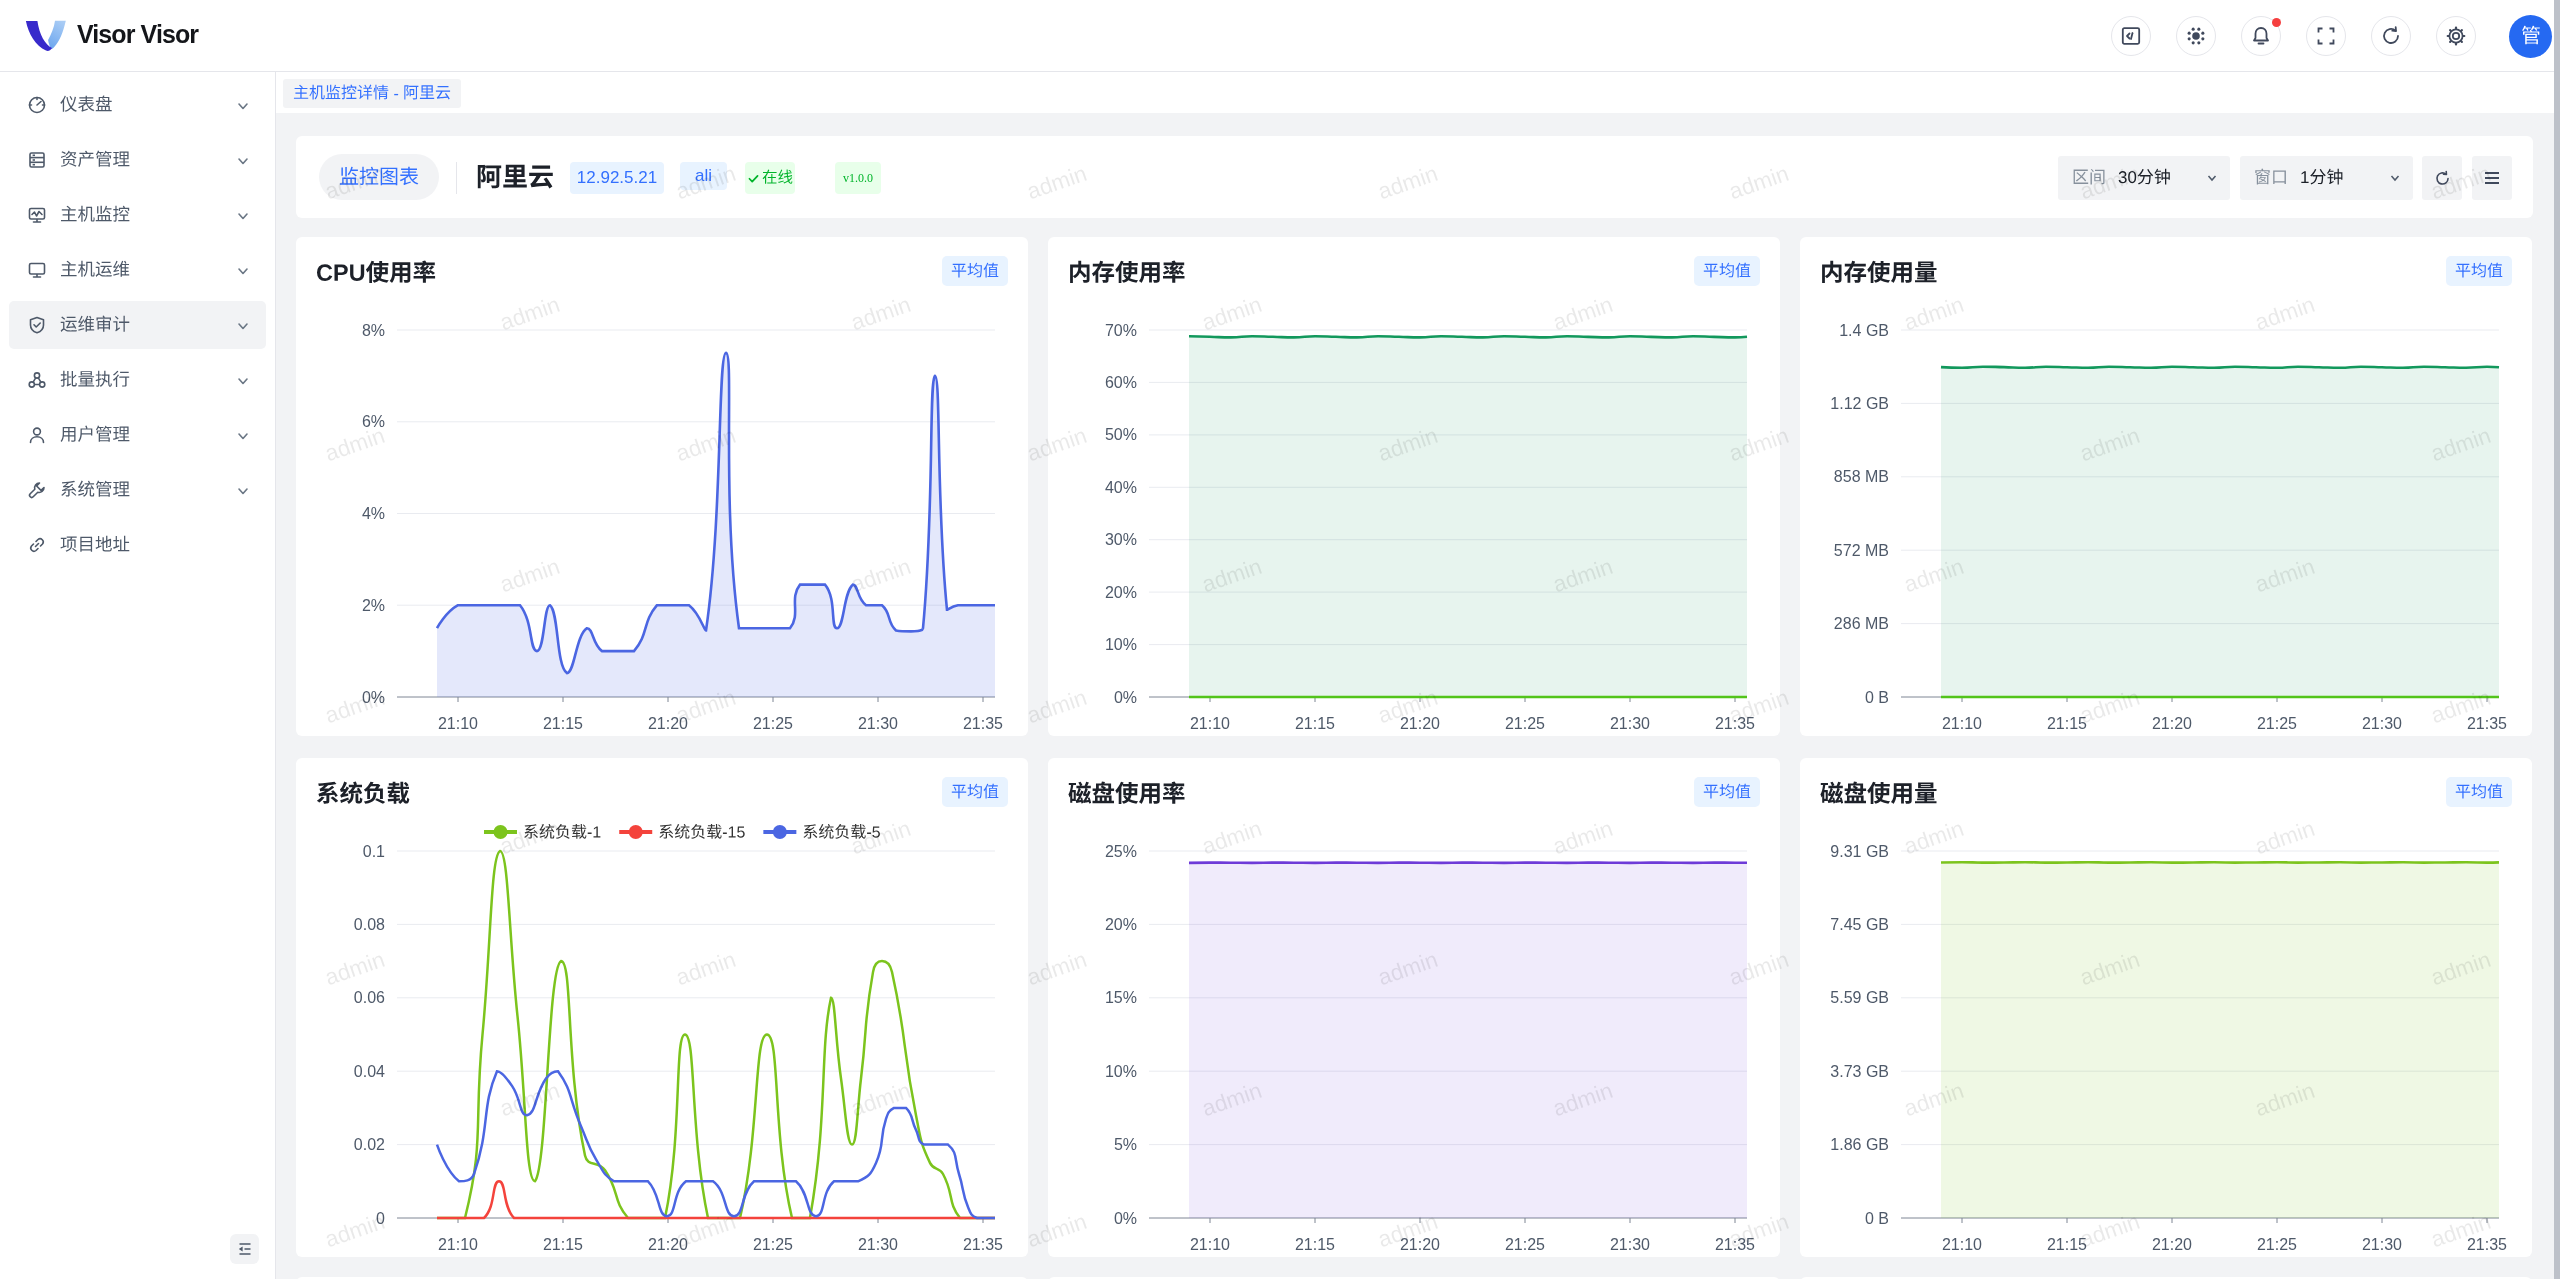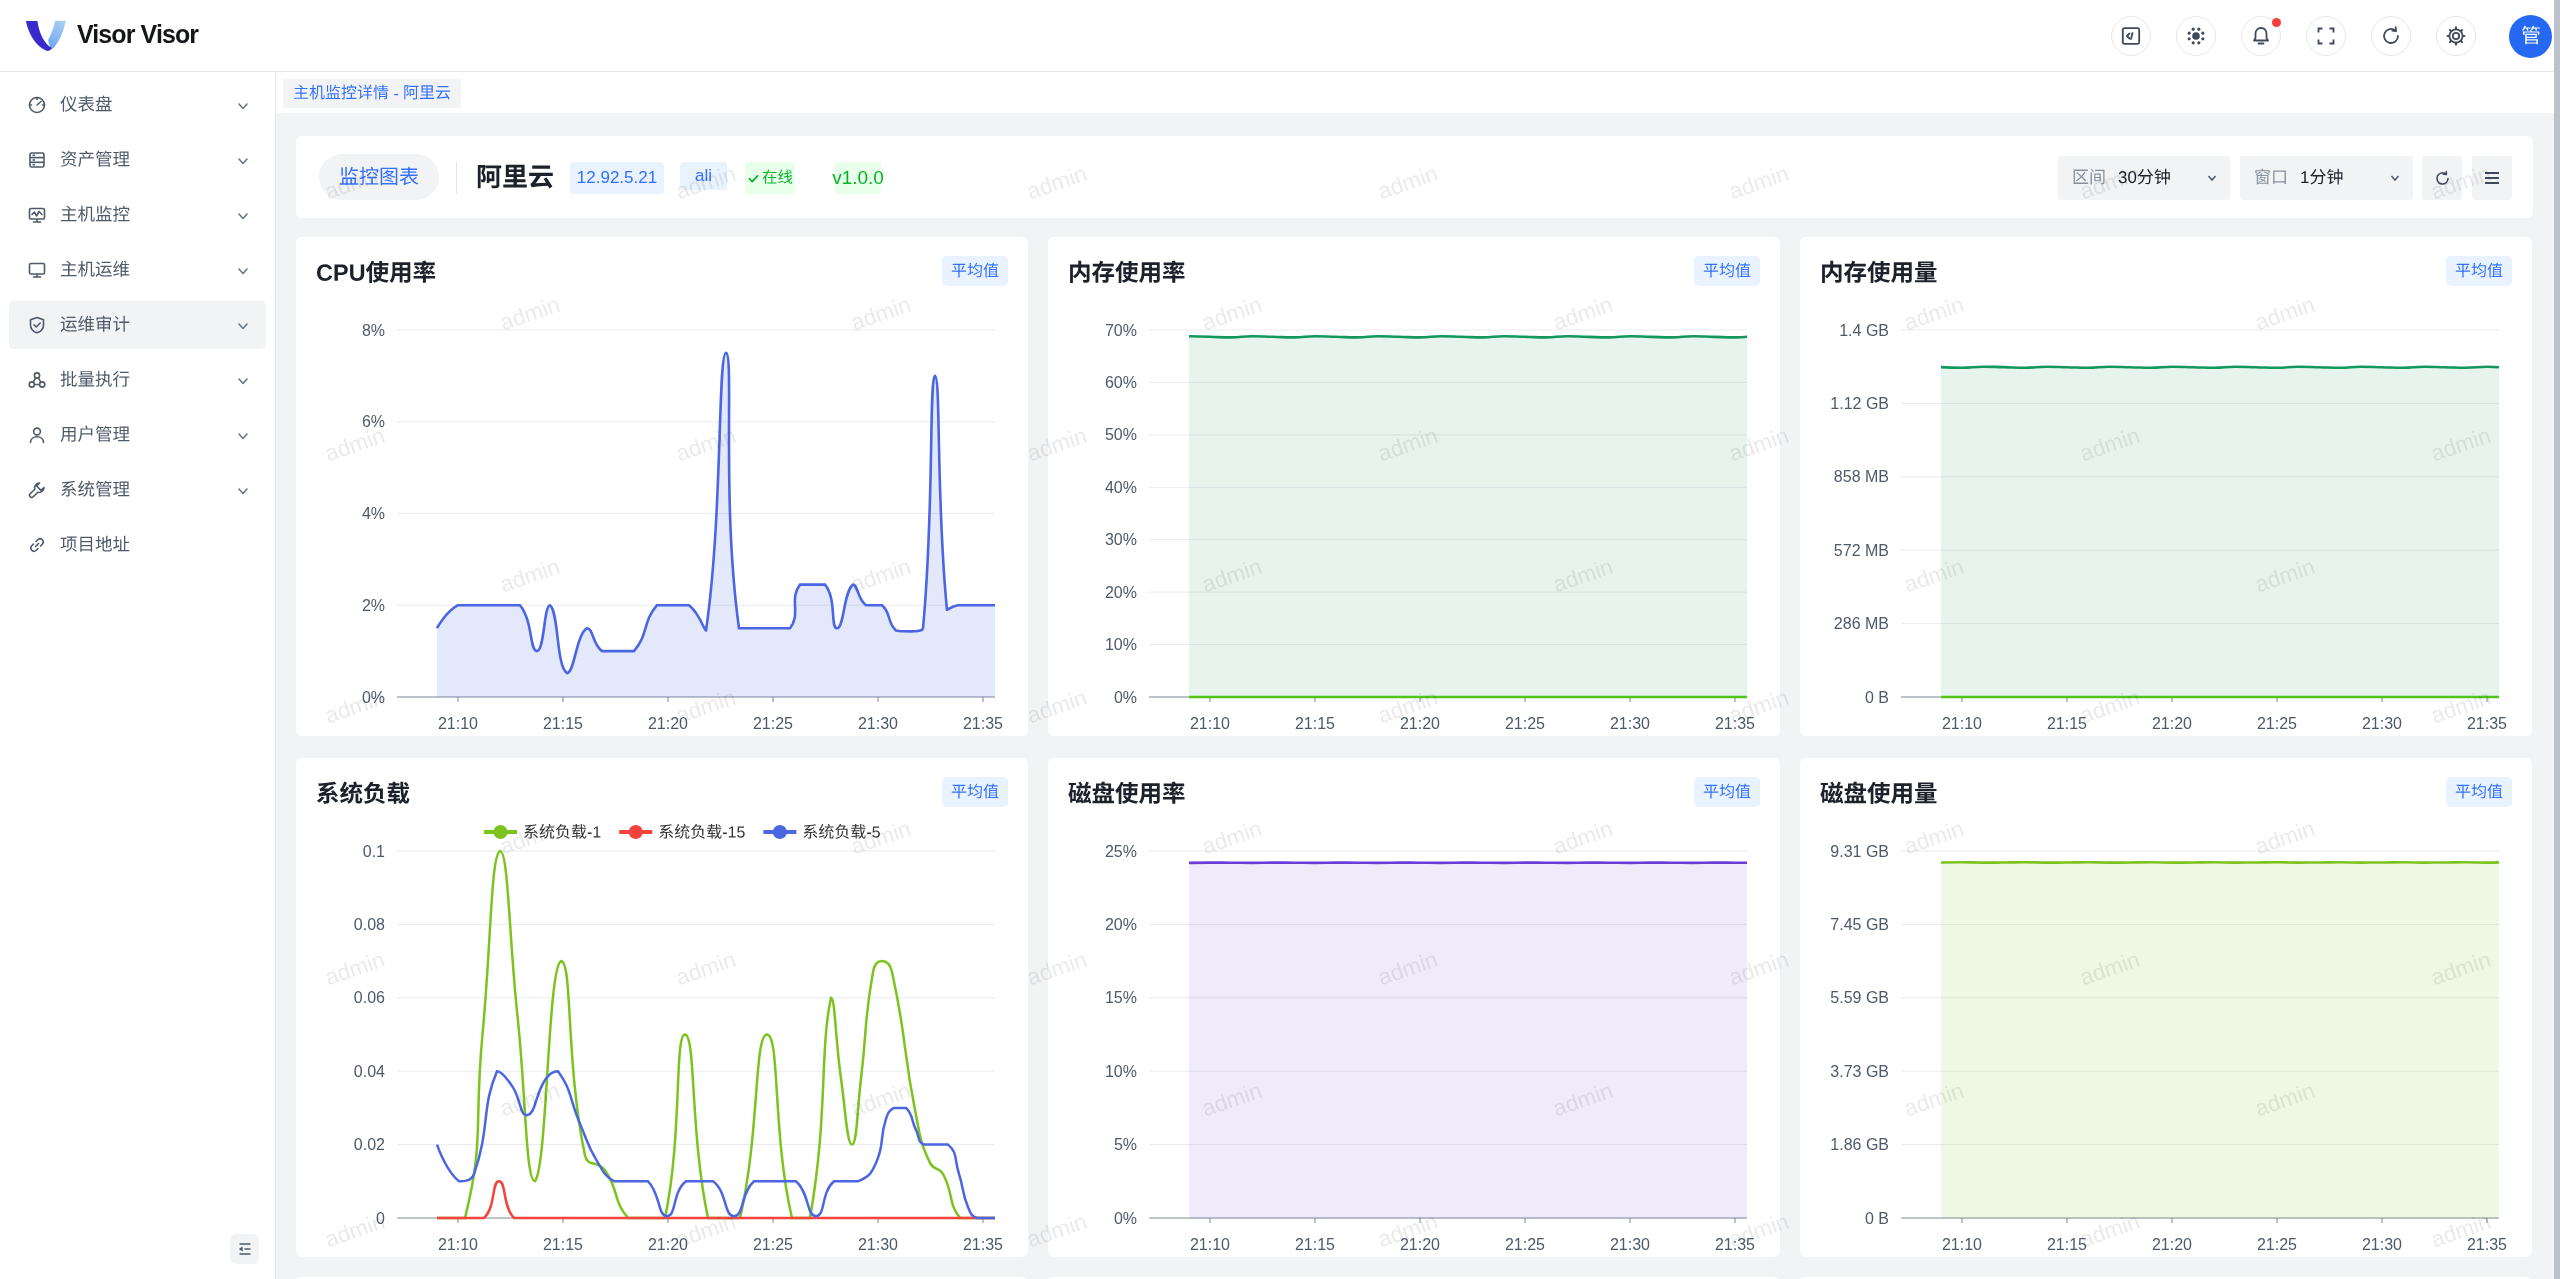--- a/index.html
+++ b/index.html
@@ -260,21 +260,21 @@
   <div style="position:absolute;left:449px;top:26px;width:50px;height:32px;background:#e8ffea;border-radius:4px;display:flex;align-items:center;justify-content:center">
           <svg width="13" height="13" viewBox="0 0 15 15" fill="none" stroke="#00b42a" stroke-width="2">
             <path d="M2.8 7.8 L6 11 L12.2 4.4" stroke-linecap="round" stroke-linejoin="round"></path>
           </svg>
           <span style="width:2px"></span>
           <svg width="31.0" height="17.8" viewBox="0 -13.6 31.0 17.8">
             <path fill="#00b42a" d="M6.1 -13.0C5.8 -12.2 5.6 -11.4 5.2 -10.6H1.0V-9.5H4.7C3.7 -7.5 2.4 -5.7 0.6 -4.4C0.8 -4.2 1.1 -3.7 1.2 -3.4C1.8 -3.8 2.4 -4.4 3.0 -4.9V1.2H4.2V-6.3C4.9 -7.3 5.5 -8.4 6.0 -9.5H14.6V-10.6H6.5C6.8 -11.3 7.1 -12.0 7.3 -12.7ZM9.3 -8.7V-5.7H5.8V-4.6H9.3V-0.2H5.2V0.9H14.5V-0.2H10.4V-4.6H13.9V-5.7H10.4V-8.7Z M16.3 -0.8 16.6 0.3C18.0 -0.2 19.9 -0.7 21.7 -1.2L21.5 -2.2C19.6 -1.7 17.6 -1.1 16.3 -0.8ZM26.4 -12.1C27.2 -11.7 28.2 -11.1 28.7 -10.7L29.3 -11.4C28.8 -11.8 27.9 -12.4 27.1 -12.7ZM16.6 -6.6C16.8 -6.7 17.2 -6.8 19.1 -7.0C18.4 -6.0 17.8 -5.2 17.5 -4.9C17.0 -4.3 16.7 -4.0 16.3 -3.9C16.5 -3.6 16.6 -3.1 16.7 -2.8C17.0 -3.0 17.6 -3.2 21.5 -4.0C21.4 -4.2 21.4 -4.6 21.5 -4.9L18.4 -4.4C19.5 -5.8 20.7 -7.5 21.7 -9.2L20.7 -9.8C20.4 -9.2 20.1 -8.6 19.8 -8.0L17.8 -7.8C18.7 -9.2 19.6 -10.8 20.3 -12.5L19.2 -13.0C18.6 -11.1 17.5 -9.1 17.1 -8.6C16.8 -8.1 16.5 -7.7 16.2 -7.7C16.4 -7.3 16.6 -6.8 16.6 -6.6ZM29.2 -5.4C28.6 -4.4 27.8 -3.5 26.8 -2.8C26.5 -3.6 26.3 -4.6 26.2 -5.7L30.1 -6.4L29.9 -7.5L26.0 -6.7C25.9 -7.4 25.9 -8.1 25.8 -8.8L29.7 -9.4L29.5 -10.4L25.8 -9.8C25.7 -10.9 25.7 -11.9 25.7 -13.1H24.6C24.6 -11.9 24.6 -10.8 24.7 -9.7L22.2 -9.3L22.4 -8.2L24.7 -8.6C24.8 -7.9 24.8 -7.2 24.9 -6.5L21.9 -6.0L22.1 -4.9L25.1 -5.5C25.2 -4.2 25.5 -3.0 25.8 -2.1C24.5 -1.2 23.0 -0.5 21.4 0.0C21.7 0.3 22.0 0.7 22.1 1.0C23.6 0.4 25.0 -0.2 26.2 -1.0C26.8 0.4 27.7 1.2 28.8 1.2C29.9 1.2 30.2 0.7 30.4 -1.1C30.2 -1.2 29.8 -1.4 29.6 -1.7C29.5 -0.3 29.3 0.1 28.9 0.1C28.2 0.1 27.7 -0.6 27.2 -1.7C28.4 -2.6 29.4 -3.7 30.2 -4.9Z"></path>
           </svg>
         </div>
   <div style="position:absolute;left:539px;top:26px;width:46px;height:32px;background:#e8ffea;border-radius:4px;display:flex;align-items:center;justify-content:center">
-          <span style="font-size:19px;color:#00b42a;font-family:Liberation Sans, sans-serif">v1.0.0</span>
+          <span style="font-size:12px;color:#00b42a;font-family:Liberation Serif, serif">v1.0.0</span>
         </div>
 
   <div class="sel" style="left:1762px;width:172px">
           <svg width="34.0" height="19.5" viewBox="0 -15.0 34.0 19.5">
             <path fill="#86909c" d="M15.8 -13.4H1.6V0.9H16.2V-0.4H2.9V-12.1H15.8ZM4.4 -9.9C5.7 -8.9 7.2 -7.6 8.6 -6.3C7.1 -4.8 5.5 -3.5 3.8 -2.5C4.1 -2.3 4.6 -1.8 4.9 -1.6C6.5 -2.6 8.0 -3.9 9.5 -5.4C11.0 -4.0 12.3 -2.6 13.1 -1.6L14.2 -2.5C13.2 -3.6 11.9 -4.9 10.4 -6.4C11.6 -7.7 12.7 -9.2 13.6 -10.8L12.4 -11.3C11.6 -9.9 10.6 -8.5 9.4 -7.2C8.1 -8.4 6.6 -9.7 5.3 -10.7Z M18.5 -10.5V1.4H19.9V-10.5ZM18.8 -13.4C19.6 -12.7 20.5 -11.6 20.9 -10.9L21.9 -11.6C21.5 -12.3 20.6 -13.3 19.8 -14.1ZM23.4 -5.0H27.5V-2.7H23.4ZM23.4 -8.3H27.5V-6.1H23.4ZM22.3 -9.4V-1.7H28.7V-9.4ZM23.0 -13.3V-12.1H31.2V-0.2C31.2 0.0 31.1 0.1 30.9 0.1C30.7 0.1 30.0 0.1 29.3 0.1C29.5 0.4 29.6 1.0 29.7 1.3C30.7 1.3 31.5 1.3 31.9 1.1C32.4 0.9 32.5 0.5 32.5 -0.2V-13.3Z"></path>
           </svg>
           <span style="width:12px"></span>
           <span style="display:flex;align-items:center">
             <svg width="52.9" height="19.5" viewBox="0 -15.0 52.9 19.5">
               <path fill="#1d2129" d="M8.7 -3.2Q8.7 -1.6 7.7 -0.7Q6.6 0.2 4.7 0.2Q3.0 0.2 1.9 -0.6Q0.8 -1.4 0.6 -3.0L2.2 -3.1Q2.5 -1.1 4.7 -1.1Q5.9 -1.1 6.5 -1.6Q7.2 -2.2 7.2 -3.3Q7.2 -4.2 6.4 -4.8Q5.7 -5.3 4.3 -5.3H3.5V-6.6H4.3Q5.5 -6.6 6.2 -7.1Q6.8 -7.7 6.8 -8.6Q6.8 -9.6 6.3 -10.1Q5.7 -10.6 4.7 -10.6Q3.7 -10.6 3.1 -10.1Q2.4 -9.6 2.3 -8.7L0.8 -8.8Q1.0 -10.3 2.0 -11.1Q3.1 -11.9 4.7 -11.9Q6.4 -11.9 7.4 -11.1Q8.4 -10.2 8.4 -8.8Q8.4 -7.7 7.8 -7.0Q7.1 -6.3 5.9 -6.0V-6.0Q7.2 -5.8 8.0 -5.1Q8.7 -4.3 8.7 -3.2Z M18.2 -5.9Q18.2 -2.9 17.2 -1.4Q16.2 0.2 14.2 0.2Q12.1 0.2 11.1 -1.4Q10.1 -2.9 10.1 -5.9Q10.1 -8.9 11.1 -10.4Q12.1 -11.9 14.2 -11.9Q16.3 -11.9 17.3 -10.4Q18.2 -8.8 18.2 -5.9ZM16.7 -5.9Q16.7 -8.4 16.1 -9.5Q15.6 -10.7 14.2 -10.7Q12.8 -10.7 12.2 -9.5Q11.6 -8.4 11.6 -5.9Q11.6 -3.4 12.2 -2.2Q12.8 -1.1 14.2 -1.1Q15.5 -1.1 16.1 -2.2Q16.7 -3.4 16.7 -5.9Z M30.4 -14.0 29.2 -13.5C30.4 -11.0 32.4 -8.2 34.2 -6.7C34.5 -7.0 34.9 -7.5 35.2 -7.8C33.5 -9.1 31.4 -11.7 30.4 -14.0ZM24.4 -13.9C23.4 -11.3 21.7 -9.0 19.7 -7.5C20.0 -7.3 20.5 -6.8 20.7 -6.5C21.2 -6.9 21.6 -7.3 22.1 -7.8V-6.6H25.4C25.0 -3.7 24.0 -1.0 20.0 0.3C20.3 0.6 20.6 1.1 20.8 1.4C25.1 -0.2 26.3 -3.2 26.7 -6.6H31.3C31.1 -2.3 30.9 -0.7 30.5 -0.2C30.3 -0.1 30.1 -0.0 29.7 -0.0C29.3 -0.0 28.3 -0.0 27.2 -0.1C27.4 0.2 27.6 0.8 27.6 1.1C28.7 1.2 29.7 1.2 30.3 1.2C30.9 1.1 31.3 1.0 31.6 0.6C32.2 -0.1 32.4 -2.0 32.7 -7.2C32.7 -7.4 32.7 -7.9 32.7 -7.9H22.2C23.6 -9.4 24.9 -11.4 25.8 -13.6Z M47.0 -9.5V-5.4H44.7V-9.5ZM48.3 -9.5H50.6V-5.4H48.3ZM47.0 -14.2V-10.7H43.5V-3.1H44.7V-4.2H47.0V1.4H48.3V-4.2H50.6V-3.2H51.8V-10.7H48.3V-14.2ZM39.0 -14.2C38.5 -12.6 37.5 -11.1 36.5 -10.1C36.7 -9.8 37.1 -9.2 37.2 -8.9C37.8 -9.5 38.3 -10.3 38.9 -11.2H43.0V-12.3H39.5C39.7 -12.8 39.9 -13.4 40.1 -13.9ZM36.9 -5.8V-4.7H39.4V-1.2C39.4 -0.4 38.8 0.1 38.5 0.3C38.7 0.5 39.0 1.0 39.2 1.2C39.4 1.0 39.9 0.7 43.2 -1.0C43.1 -1.3 43.0 -1.8 42.9 -2.1L40.6 -1.0V-4.7H43.0V-5.8H40.6V-8.1H42.6V-9.3H37.8V-8.1H39.4V-5.8Z"></path>

